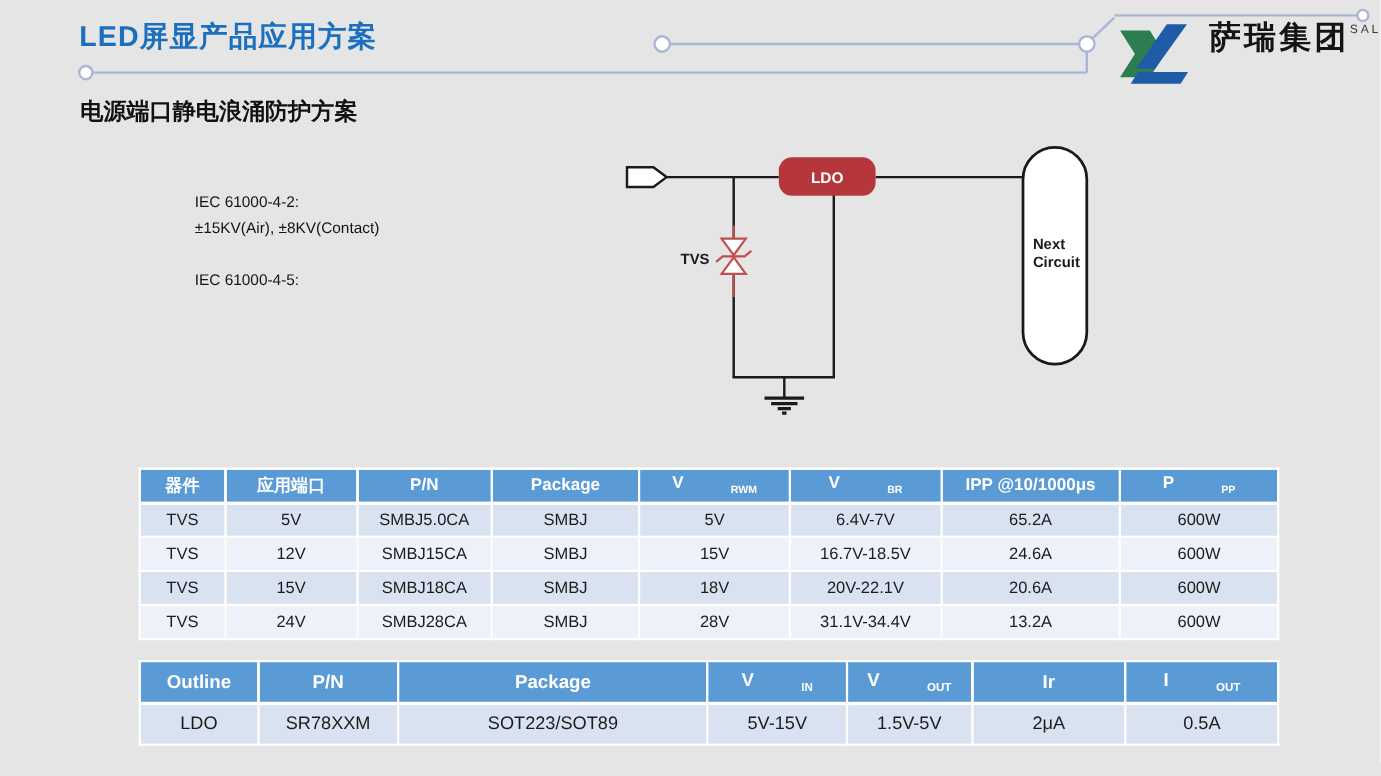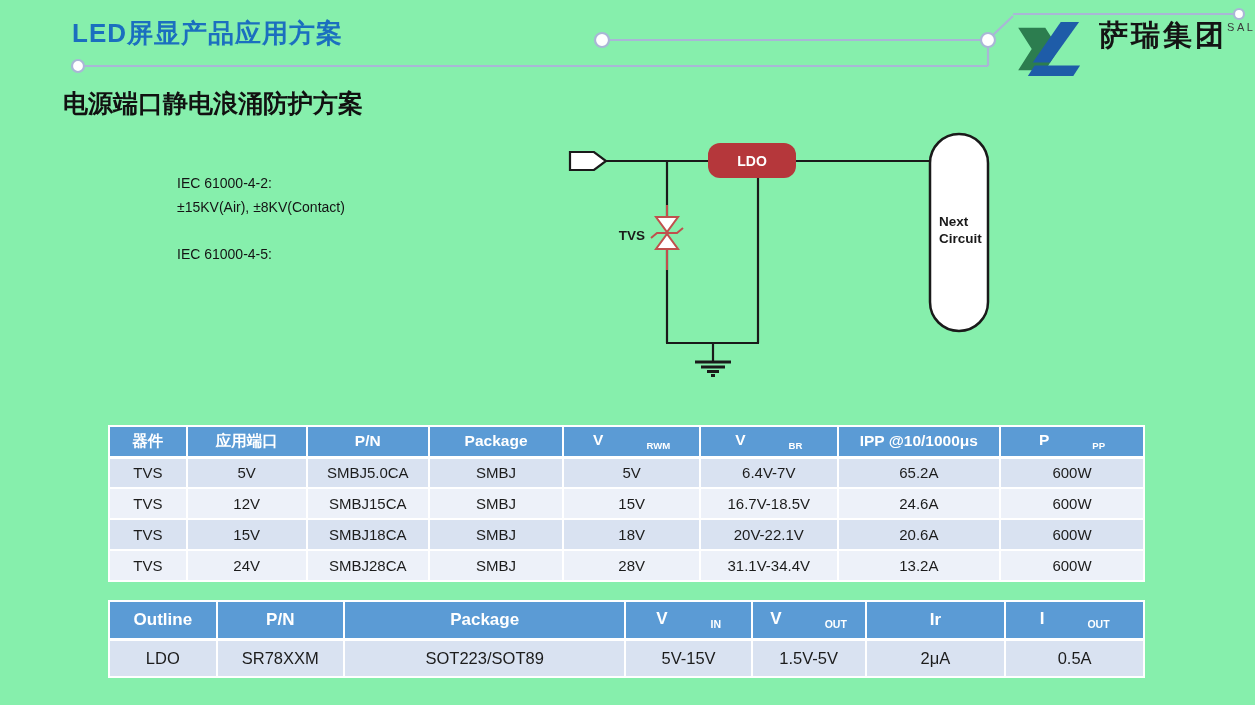--- a/index.html
+++ b/index.html
@@ -3,39 +3,39 @@
 <meta charset="utf-8">
 <style>
   :root{
     --title-blue:#1b6fbf; --header-blue:#5b9bd5; --row-light:#d9e2f1; --row-lighter:#edf1f9;
     --ldo-red:#b5373b; --tvs-red:#c0504d; --trace:#a9b6d6; --logo-green:#2c7d4f; --logo-blue:#1e5ca8;
     --ink:#1a1a1a;
   }
   *{box-sizing:border-box;margin:0;padding:0;}
   html,body{width:1255px;height:705px;background:#fff;overflow:hidden;}
   body{font-family:"Liberation Sans","DejaVu Sans",sans-serif;color:var(--ink);}
-  #slide{position:relative;width:1255px;height:705px;background:#86efac;}
+  #slide{position:relative;width:1255px;height:705px;background:#e5e5e5;}
 
   .slide-title{position:absolute;left:72px;top:16px;font-size:26px;font-weight:bold;color:var(--title-blue);letter-spacing:1px;}
-  .section-title{position:absolute;left:63px;top:87px;font-size:25px;font-weight:bold;color:#111;}
+  .section-title{position:absolute;left:73px;top:87px;font-size:21px;font-weight:bold;color:#111;}
 
   #trace-svg{position:absolute;left:0;top:0;width:1255px;height:100px;}
   #diagram-svg{position:absolute;left:550px;top:125px;width:460px;height:272px;}
 
   .logo{position:absolute;left:1016px;top:20px;display:flex;align-items:flex-start;}
   .logo-mark{width:74px;height:58px;}
   .logo-text{margin-left:9px;display:flex;flex-direction:row;}
   .logo-cn{font-size:29px;font-weight:bold;color:#141414;letter-spacing:3px;line-height:1.1;white-space:nowrap;}
   .logo-en{font-size:11px;letter-spacing:2.6px;color:#3a3a3a;margin-top:1px;white-space:nowrap;}
 
   .specs{position:absolute;left:177px;top:171px;font-size:14px;line-height:24px;color:#141414;}
   .specs p{margin-bottom:23px;}
   .specs p:last-child{margin-bottom:0;}
 
-  table{border-collapse:collapse;table-layout:fixed;position:absolute;left:108px;width:1037px;}
+  table{border-collapse:collapse;table-layout:fixed;position:absolute;left:126px;width:1037px;}
   #tvs-table{top:425px;}
   #ldo-table{top:600px;}
   th,td{text-align:center;vertical-align:middle;border:2px solid #fff;overflow:hidden;white-space:nowrap;}
   th{background:var(--header-blue);color:#fff;font-weight:bold;border-bottom-width:3px;}
   #tvs-table th{font-size:15.5px;}
   #tvs-table td{font-size:15px;color:#1c1c1c;}
   #tvs-table thead tr{height:31px;}
   #tvs-table tbody tr{height:31px;}
   #ldo-table th{font-size:17px;}
   #ldo-table td{font-size:16.5px;color:#1c1c1c;}

